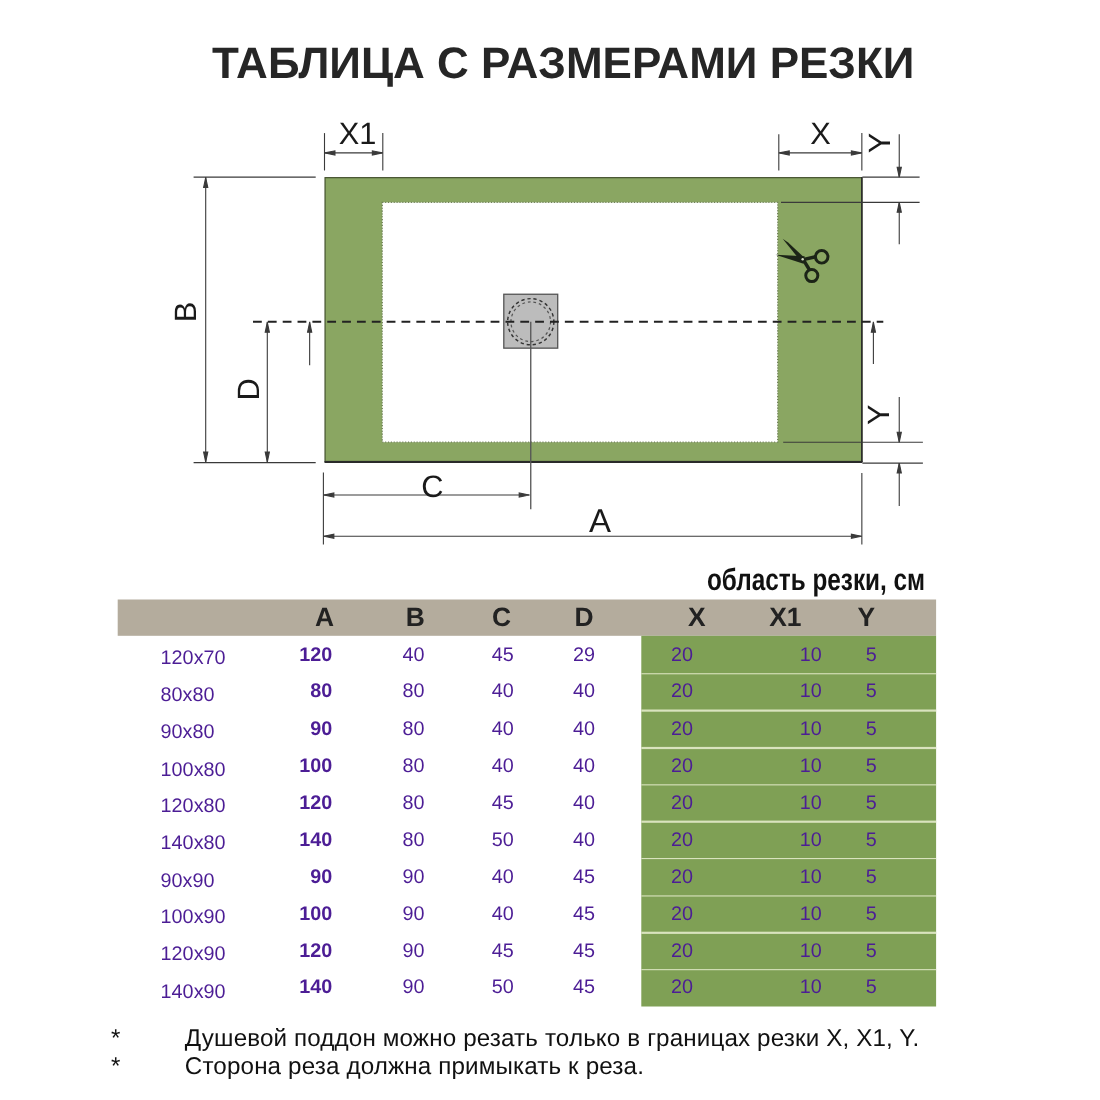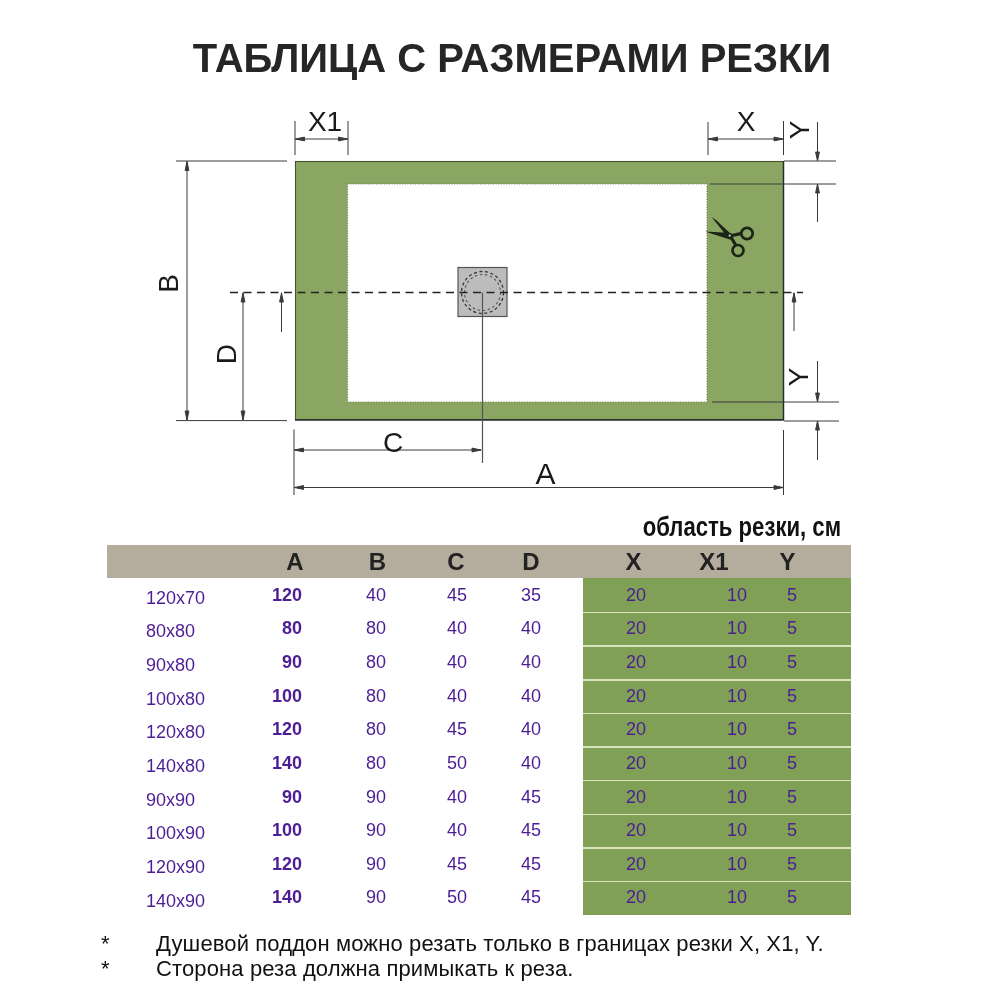--- a/index.html
+++ b/index.html
@@ -8,24 +8,24 @@
 .subtitle { position:absolute; top:512.5px; right:159px; font-size:28px; font-weight:bold; color:#111; line-height:1; transform:scaleX(0.79); transform-origin:100% 50%; }
 .thead { position:absolute; left:107px; top:545px; width:744px; height:33px; background:#b4ac9d; }
 .thead span { position:absolute; top:2.5px; font-size:24px; font-weight:bold; color:#222; transform:translateX(-50%); line-height:1.15; }
 .greenblock { position:absolute; left:583px; top:578px; width:268px; height:336.5px; background:#7fa055; }
 .sep { position:absolute; left:583px; width:268px; height:1.5px; background:#d9e3be; }
 .trow { position:absolute; left:0; width:1000px; height:33.65px; font-size:18px; color:#4c1d95; line-height:1; }
 .trow span { position:absolute; top:7.7px; }
 .trow .lab { left:146px; top:10.9px; }
 .trow .n { transform:translateX(-100%); }
 .trow .a { left:302px;font-weight:bold; } .trow .b { left:386px; } .trow .c { left:467px; } .trow .d { left:541px; }
-.trow .x { left:646px; } .trow .x1 { left:747px; } .trow .y { left:797px; }
+.trow .x { left:630px; } .trow .x1 { left:747px; } .trow .y { left:797px; }
 .fnote { position:absolute; left:0; width:1000px; font-size:22px; color:#111; line-height:1; }
 .fnote .star { position:absolute; left:101px; }
-.fnote .txt { position:absolute; left:156px; letter-spacing:0.12px; }
+.fnote .txt { position:absolute; left:168px; letter-spacing:0.12px; }
 </style>
 </head>
 <body>
 
 <div class="title">ТАБЛИЦА С РАЗМЕРАМИ РЕЗКИ</div>
 
 <svg width="1000" height="520" viewBox="0 0 1000 520" style="position:absolute;left:0;top:0">
 <g fill="none" stroke="#3a3a3a" stroke-width="1">
 
 <rect x="295.5" y="161.5" width="488" height="258" fill="#8aa662" stroke="#45532f" stroke-width="1.1"></rect>
@@ -147,21 +147,21 @@
 <div class="sep" style="top:779.9px"></div>
 <div class="sep" style="top:813.5px"></div>
 <div class="sep" style="top:847.2px"></div>
 <div class="sep" style="top:880.8px"></div>
 
 <div class="trow" style="top:578.0px">
 <span class="lab">120x70</span>
     <span class="n a">120</span>
     <span class="n b">40</span>
     <span class="n c">45</span>
-    <span class="n d">35</span>
+    <span class="n d">29</span>
     <span class="n x">20</span>
     <span class="n x1">10</span>
     <span class="n y">5</span>
 </div>
 
 <div class="trow" style="top:611.6px">
 <span class="lab">80x80</span>
     <span class="n a">80</span>
     <span class="n b">80</span>
     <span class="n c">40</span>

